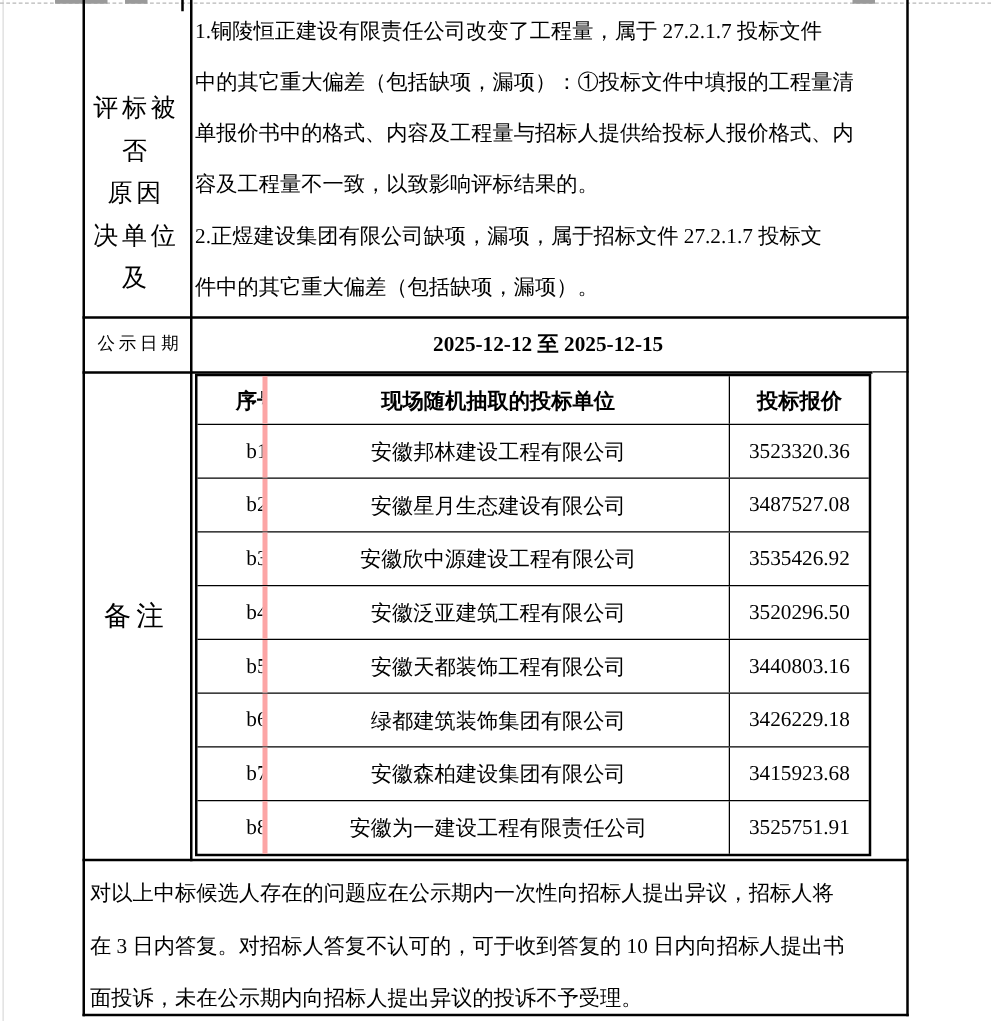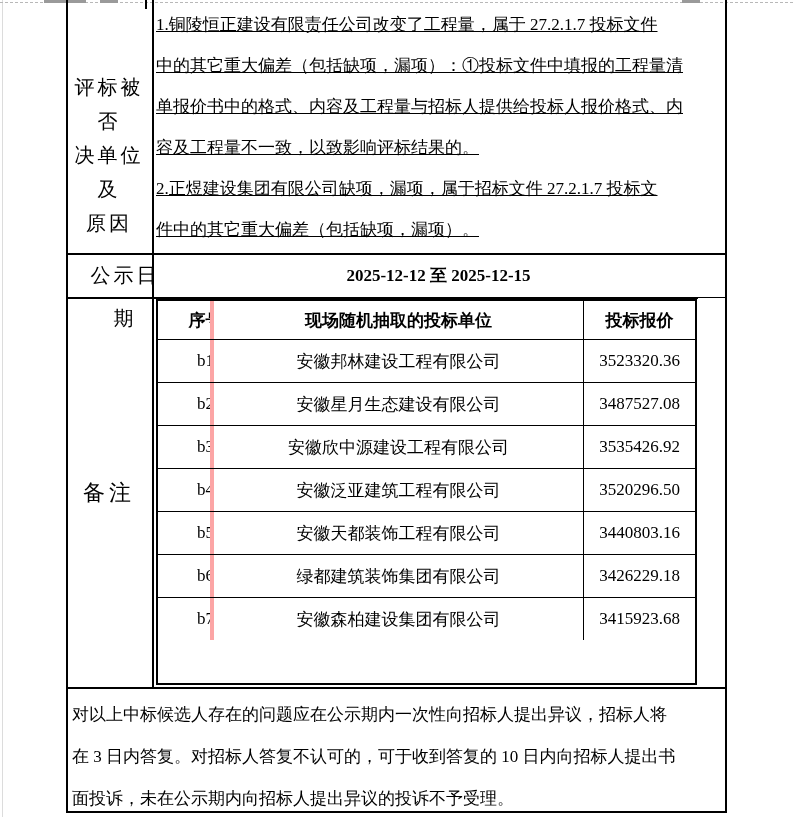--- a/index.html
+++ b/index.html
@@ -23,27 +23,27 @@
   .v-right{left:659px;top:0;width:2px;height:813px;}
   .h-bottom{left:0;top:811px;width:661px;height:2px;}
   .h-r1{left:0;top:253px;width:661px;height:2px;}
   .h-r2a{left:0;top:297px;width:632px;height:2px;}
   .h-r2b{left:632px;top:297px;width:29px;height:1px;}
   .h-r3{left:0;top:687px;width:661px;height:2px;}
   .v-label{left:86px;top:0;width:2px;height:689px;}
   
   .reject-label{position:absolute;left:0;top:70px;width:86px;text-align:center;
     font-size:20px;line-height:34px;letter-spacing:3px;}
-  .pub-label{position:absolute;left:16px;top:254px;width:86px;height:32px;line-height:43px;
-    text-align:center;font-size:20px;letter-spacing:3px;}
+  .pub-label{position:absolute;left:3px;top:254px;width:86px;height:32px;line-height:43px;
+    text-align:center;font-size:14px;letter-spacing:3px;}
   .remark-label{position:absolute;left:0;top:299px;width:86px;height:388px;
     display:flex;align-items:center;justify-content:center;font-size:22px;letter-spacing:4px;}
   
   .reject-content{position:absolute;left:90px;top:4px;width:567px;
-    font-size:17px;line-height:41px;text-decoration:underline;}
+    font-size:17px;line-height:41px;}
   .tl{white-space:nowrap;}
   
   .pub-value{position:absolute;left:88px;top:254px;width:569px;height:43px;line-height:43px;
     text-align:center;font-size:17px;font-weight:bold;}
   
   .inner-table{position:absolute;left:90px;top:299px;width:541px;height:386px;
     border:2px solid #000;box-sizing:border-box;}
   .it-row{display:flex;height:43px;border-top:1px solid #000;box-sizing:border-box;}
   .it-header{height:38px;border-top:none;font-weight:bold;}
   .it-row > div{display:flex;align-items:center;justify-content:center;
@@ -72,22 +72,22 @@
     <div class="line v-right"></div>
     <div class="line h-bottom"></div>
     <div class="line h-r1"></div>
     <div class="line h-r2a"></div>
     <div class="line h-r2b"></div>
     <div class="line h-r3"></div>
     <div class="line v-label"></div>
 
     <div class="reject-label">
       <div>评标被否</div>
+      <div>原因</div>
       <div>决单位及</div>
-      <div>原因</div>
     </div>
     <div class="reject-content">
       <div class="tl">1.铜陵恒正建设有限责任公司改变了工程量，属于 27.2.1.7 投标文件</div>
       <div class="tl">中的其它重大偏差（包括缺项，漏项）：①投标文件中填报的工程量清</div>
       <div class="tl">单报价书中的格式、内容及工程量与招标人提供给投标人报价格式、内</div>
       <div class="tl">容及工程量不一致，以致影响评标结果的。</div>
       <div class="tl">2.正煜建设集团有限公司缺项，漏项，属于招标文件 27.2.1.7 投标文</div>
       <div class="tl">件中的其它重大偏差（包括缺项，漏项）。</div>
     </div>
 
@@ -138,20 +138,25 @@
     <div class="c-company">绿都建筑装饰集团有限公司</div>
     <div class="c-price">3426229.18</div>
   </div>
 
   <div class="it-row">
     <div class="c-no">b7</div>
     <div class="c-company">安徽森柏建设集团有限公司</div>
     <div class="c-price">3415923.68</div>
   </div>
 
+  <div class="it-row">
+    <div class="c-no">b8</div>
+    <div class="c-company">安徽为一建设工程有限责任公司</div>
+    <div class="c-price">3525751.91</div>
+  </div>
 </div>
     </div>
 
     <div class="notice">
       <div class="tl">对以上中标候选人存在的问题应在公示期内一次性向招标人提出异议，招标人将</div>
       <div class="tl">在 3 日内答复。对招标人答复不认可的，可于收到答复的 10 日内向招标人提出书</div>
       <div class="tl">面投诉，未在公示期内向招标人提出异议的投诉不予受理。</div>
     </div>
 
   </div>

